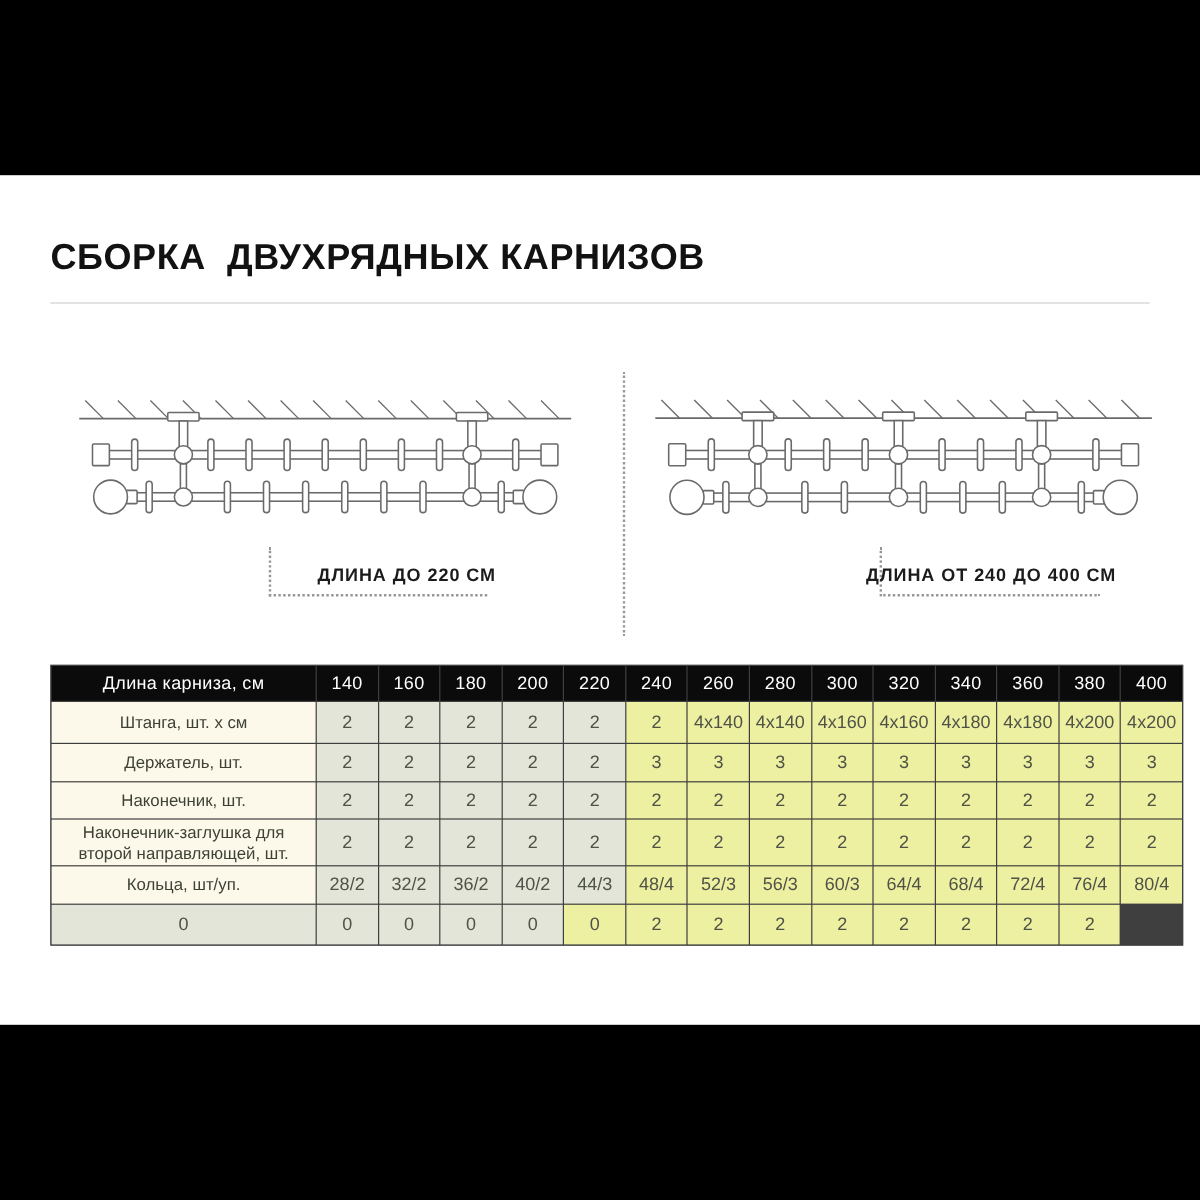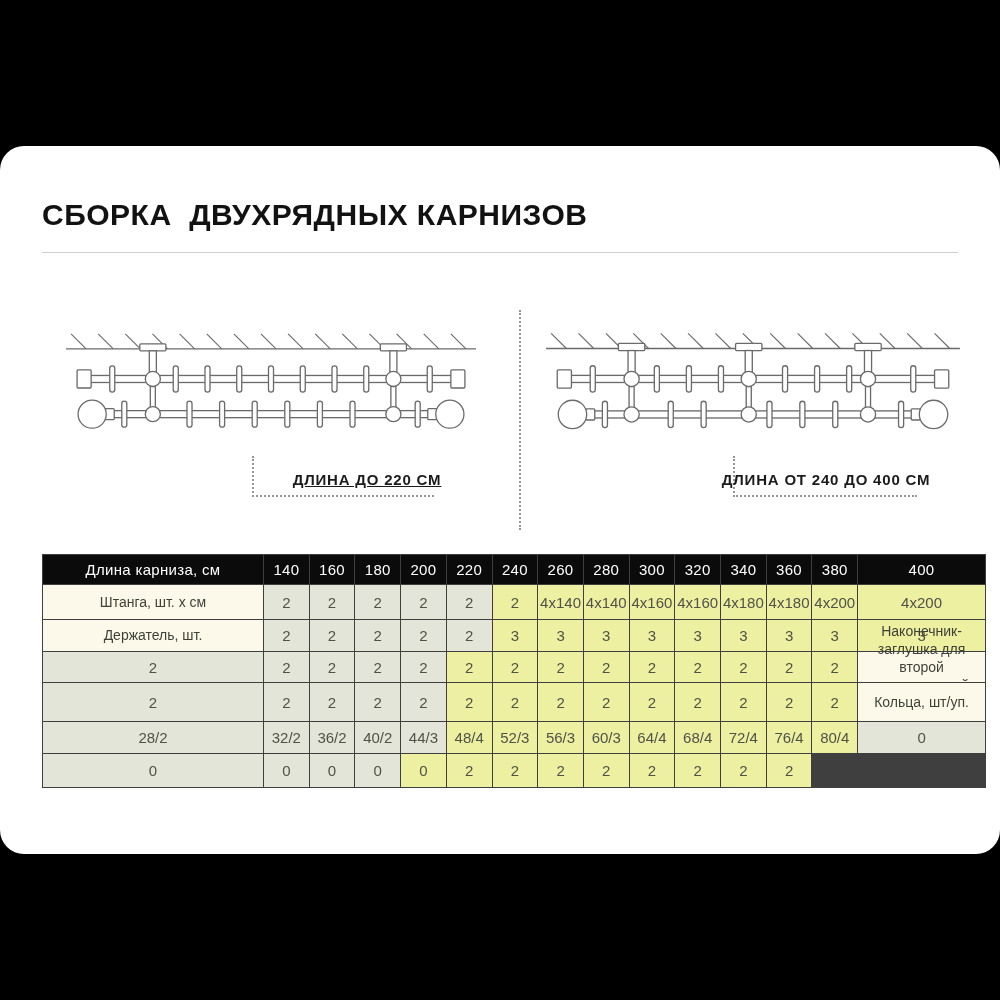--- a/index.html
+++ b/index.html
@@ -5,21 +5,20 @@
   html,body { margin:0; padding:0; }
   body {
     width:1000px; height:1000px; position:relative;
     background:#000;
     font-family:"Liberation Sans", sans-serif;
     overflow:hidden;
   }
   .content {
     position:absolute; left:0; top:146px; width:1000px; height:708px;
     background:#ffffff;
-    border-radius:24px;
   }
   .page-title {
     position:absolute; left:42px; top:52px;
     font-size:30px; font-weight:800; letter-spacing:0.5px;
     color:#121212; white-space:pre; margin:0;
   }
   .title-rule {
     position:absolute; left:42px; top:106px; width:916px; height:0;
     border-top:1px solid #cfcfcf;
   }
@@ -31,21 +30,21 @@
     border-left:2px dotted #969696;
   }
   .length-label {
     position:absolute; top:310px; height:41px; box-sizing:border-box;
     border-left:2px dotted #969696; border-bottom:2px dotted #969696;
     display:flex; align-items:flex-end; justify-content:center;
     padding-bottom:7px;
     font-size:15px; font-weight:700; letter-spacing:0.8px; color:#1b1b1b;
     white-space:nowrap;
   }
-  .length-label-short { left:252px; width:182px; padding-left:46px;text-decoration:underline; }
+  .length-label-short { left:224px; width:182px; padding-left:46px; }
   .length-label-long  { left:733px; width:184px; }
   .parts-table {
     position:absolute; left:42px; top:408px; width:944px;
     display:grid; box-sizing:border-box;
     background:#3f3f3f; gap:1px; border:1px solid #3f3f3f;
   }
   .cell { display:flex; align-items:center; justify-content:center; }
   .hcell { background:#0b0b0b; color:#ffffff; font-size:15px; letter-spacing:0.3px; }
   .lcell {
     background:#fcf9ea; color:#3e4136; font-size:14px;
@@ -216,20 +215,21 @@
       <div class="cell dcell left">2</div>
       <div class="cell dcell right">3</div>
       <div class="cell dcell right">3</div>
       <div class="cell dcell right">3</div>
       <div class="cell dcell right">3</div>
       <div class="cell dcell right">3</div>
       <div class="cell dcell right">3</div>
       <div class="cell dcell right">3</div>
       <div class="cell dcell right">3</div>
       <div class="cell dcell right">3</div>
+      <div class="cell lcell">Наконечник, шт.</div>
       <div class="cell dcell left">2</div>
       <div class="cell dcell left">2</div>
       <div class="cell dcell left">2</div>
       <div class="cell dcell left">2</div>
       <div class="cell dcell left">2</div>
       <div class="cell dcell right">2</div>
       <div class="cell dcell right">2</div>
       <div class="cell dcell right">2</div>
       <div class="cell dcell right">2</div>
       <div class="cell dcell right">2</div>

